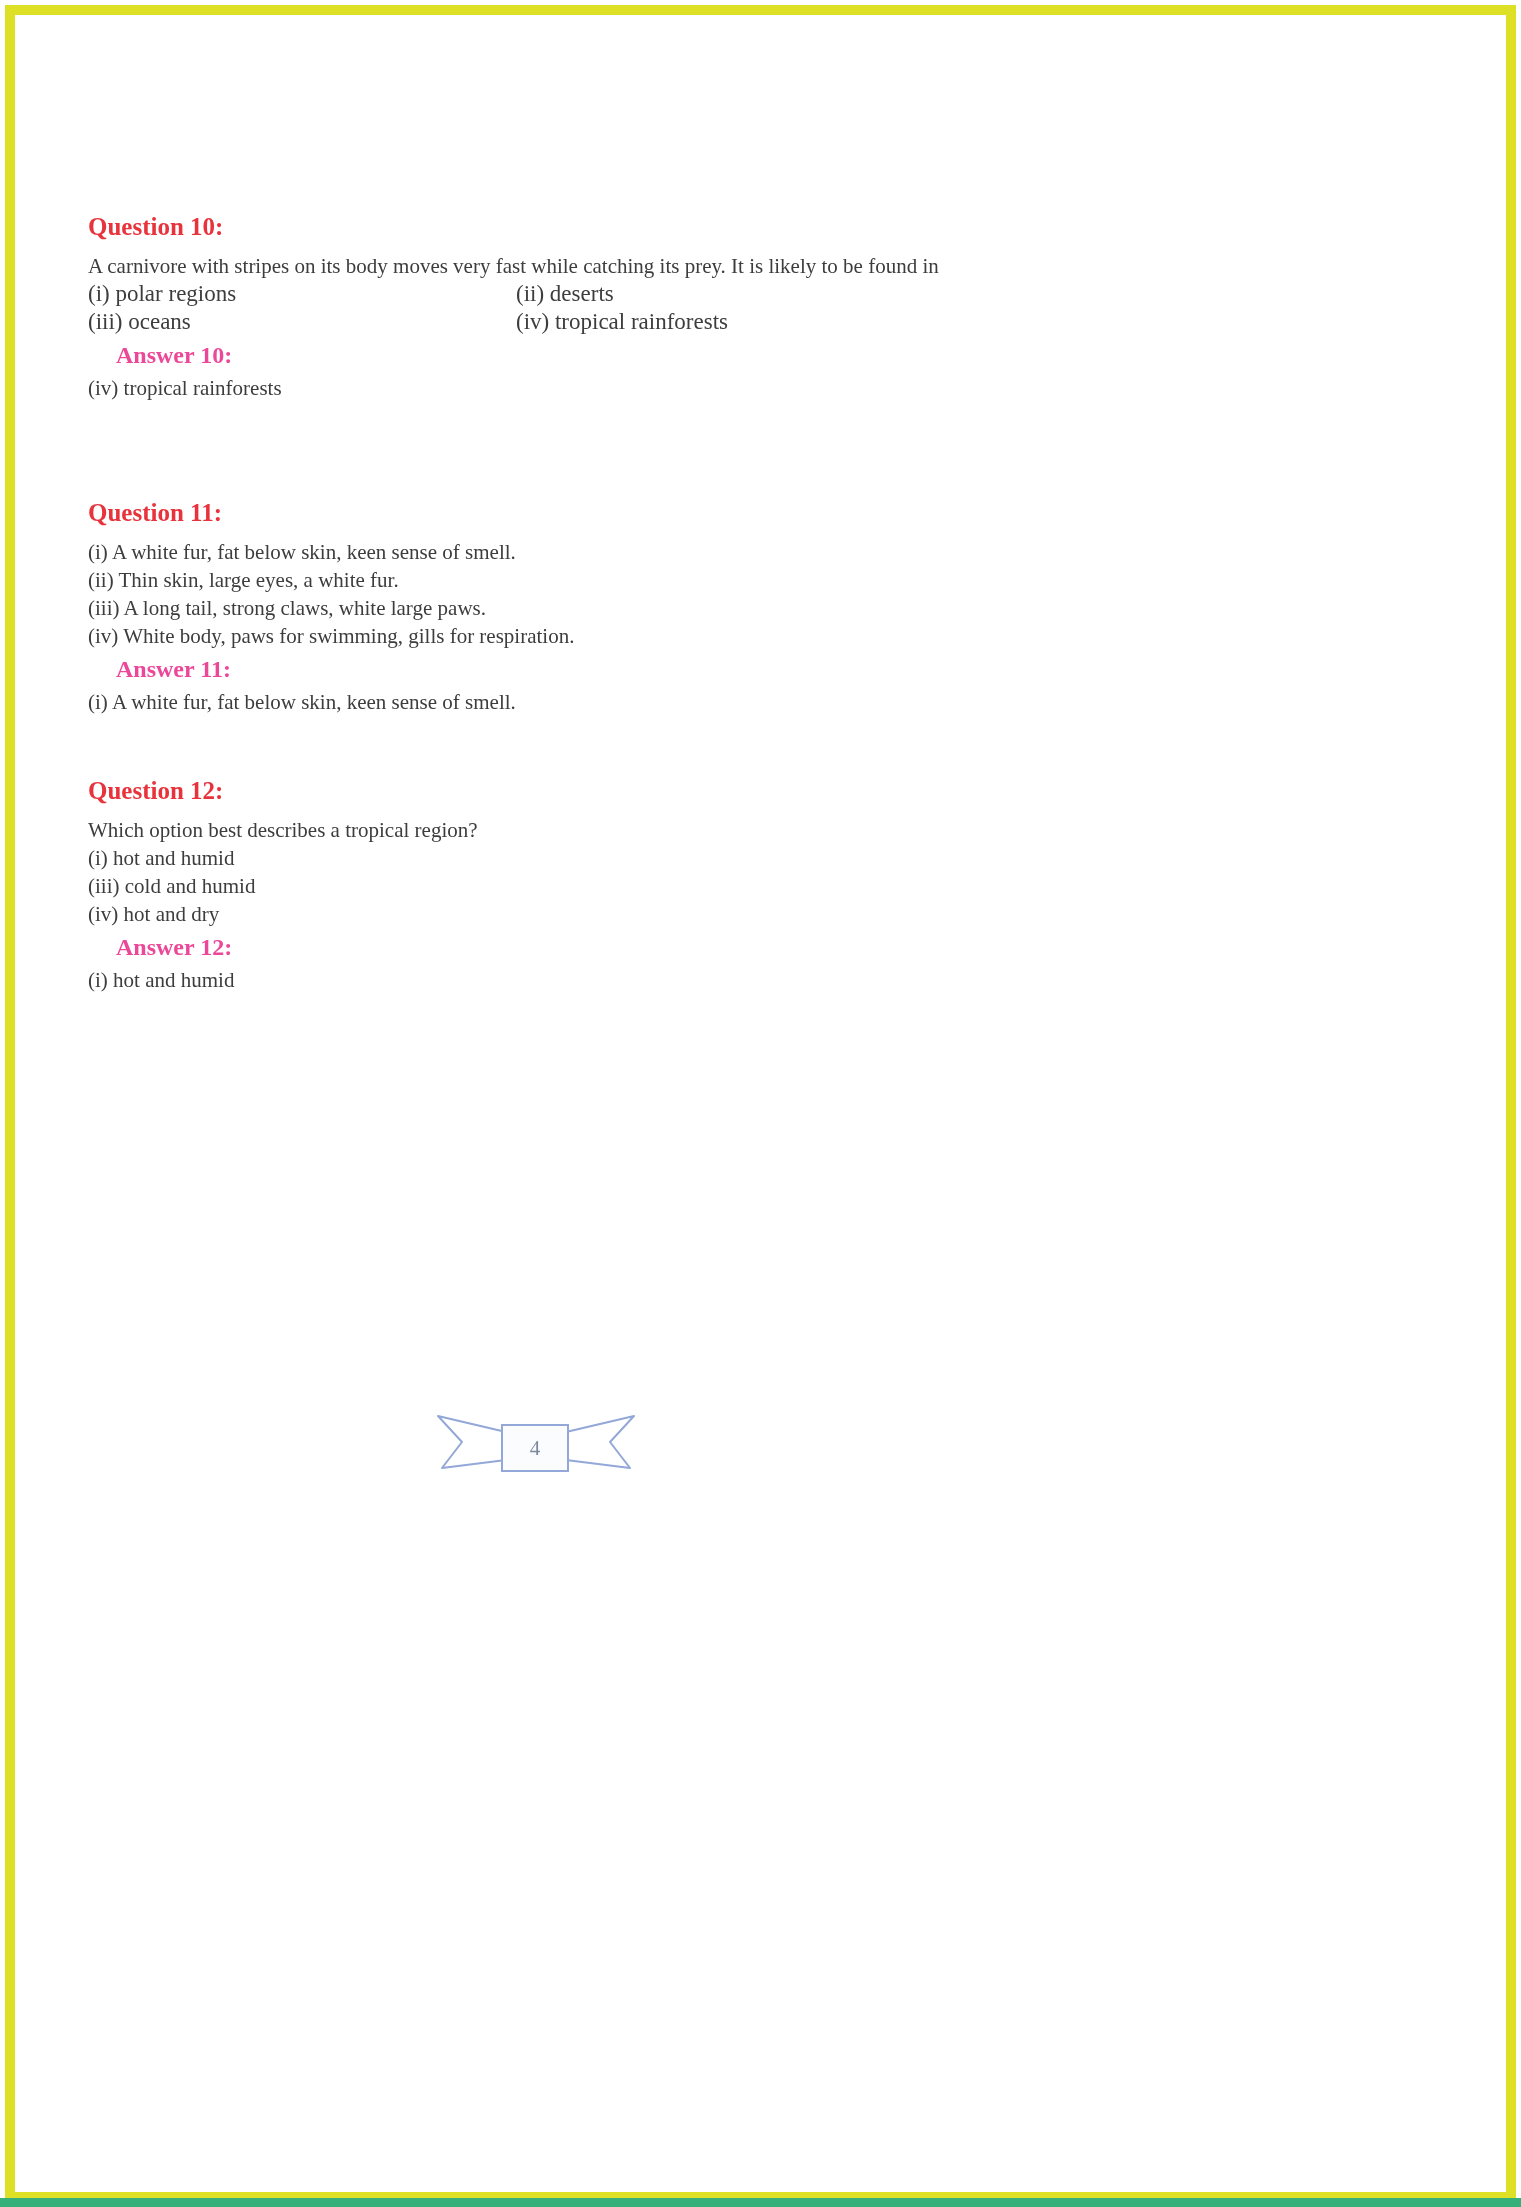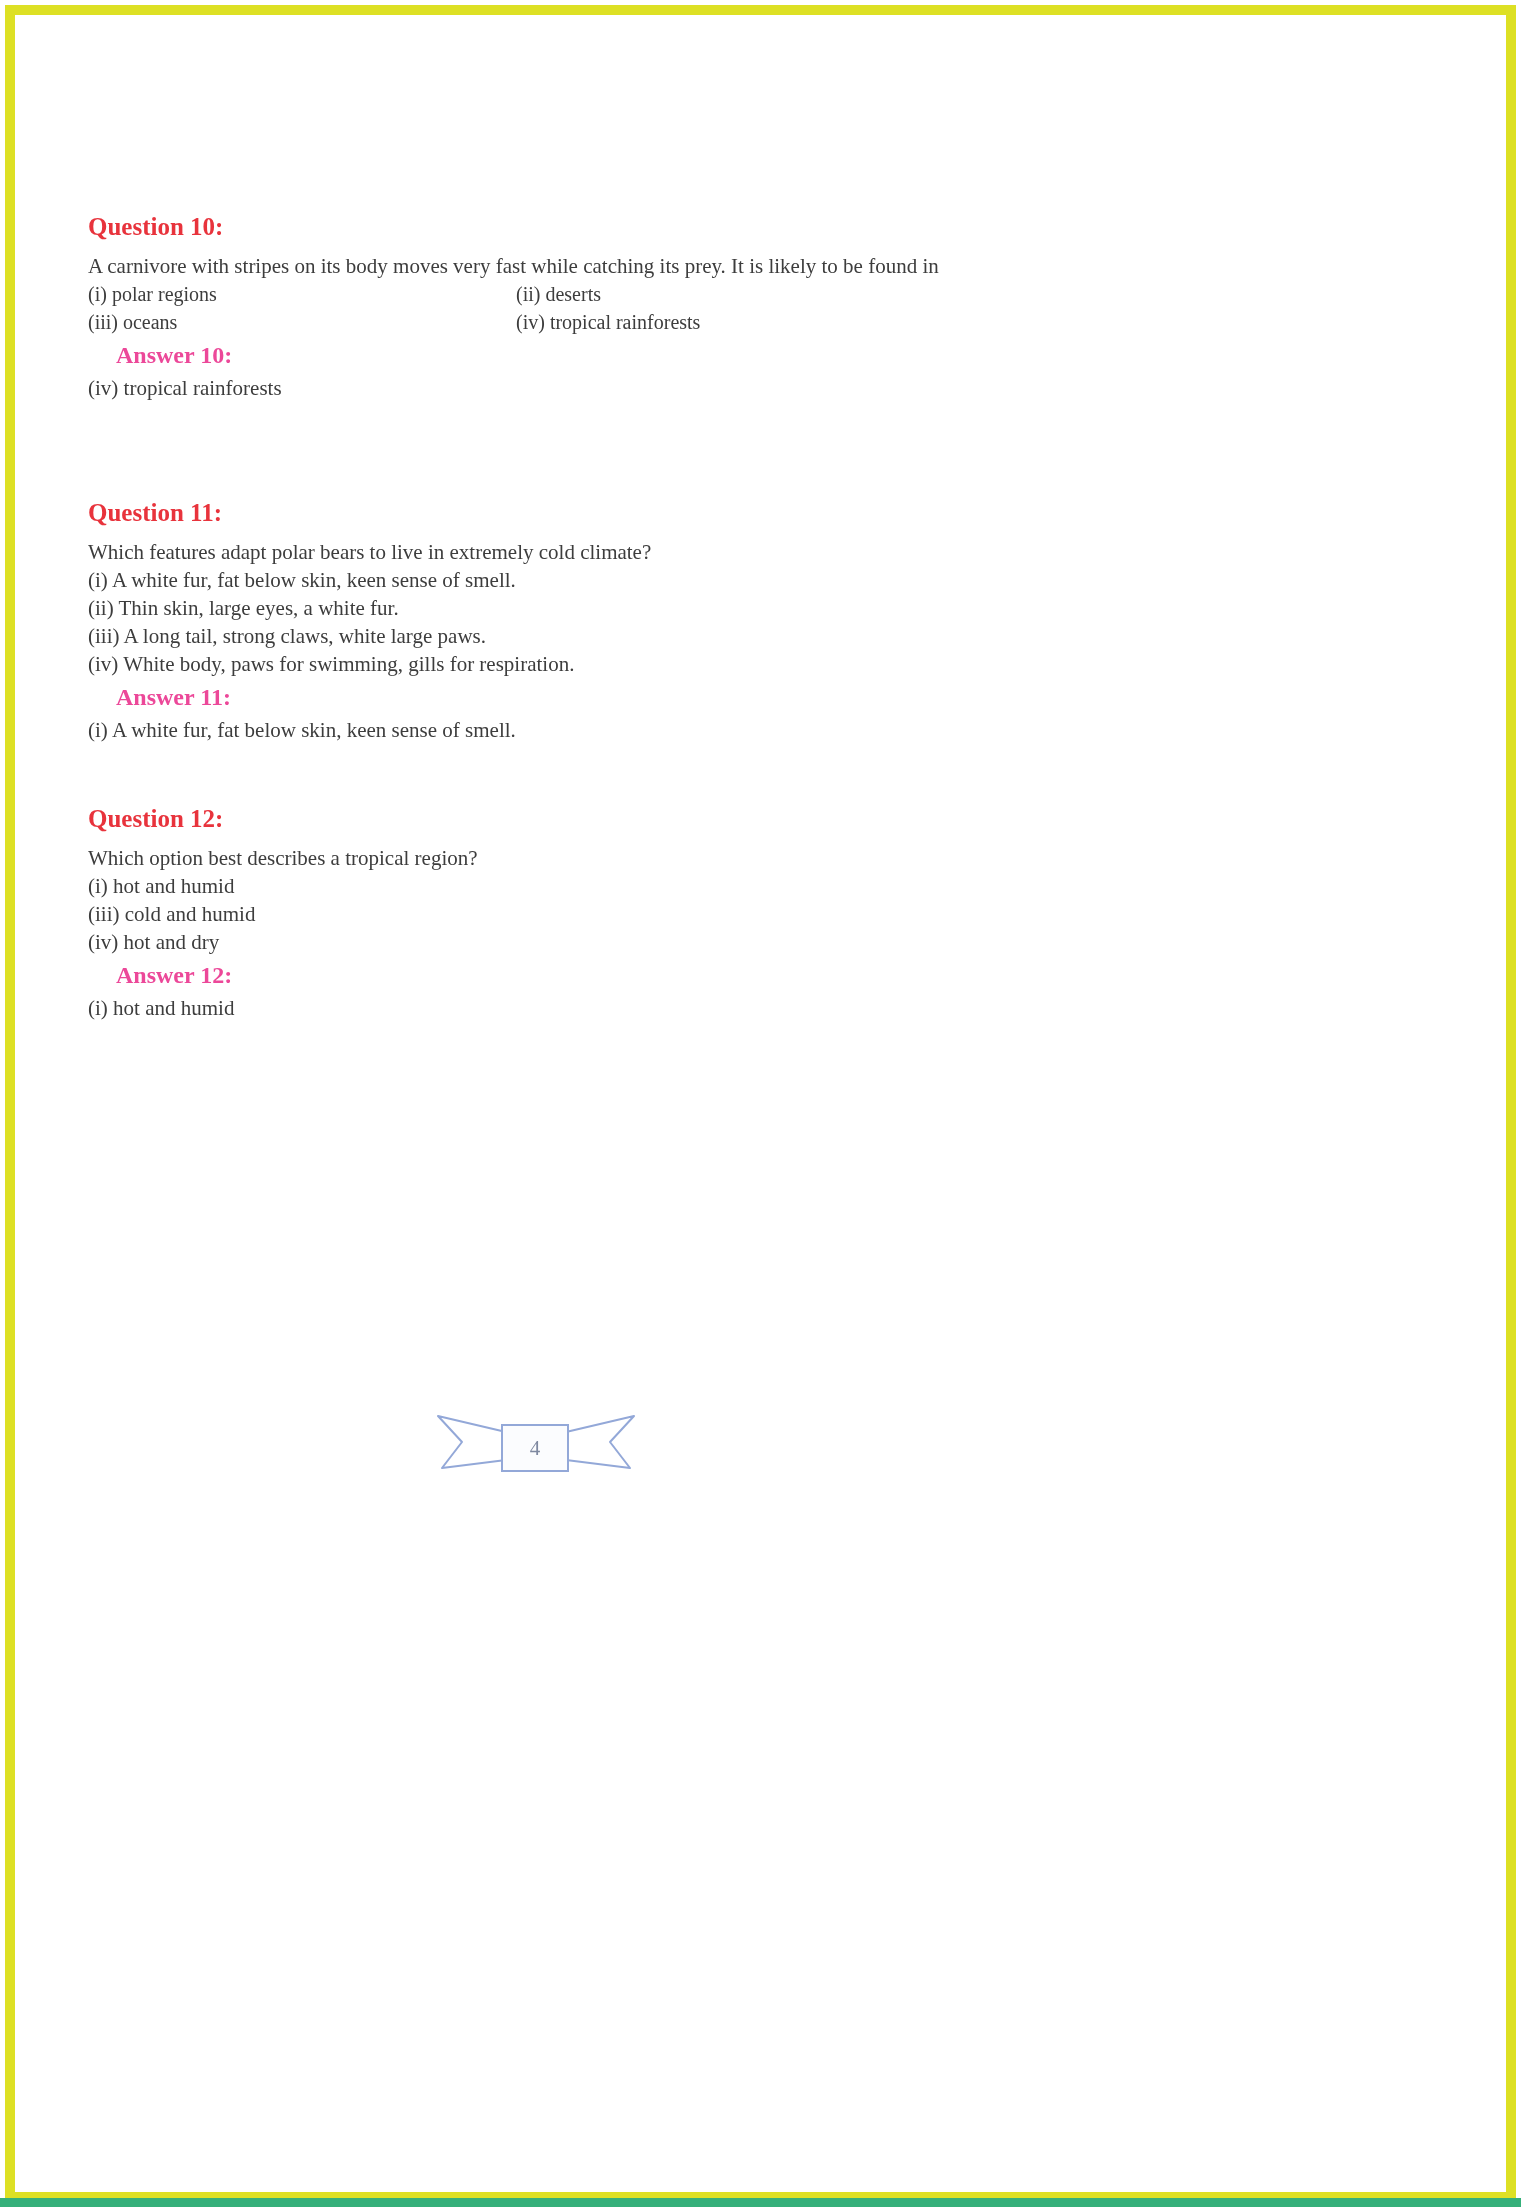--- a/index.html
+++ b/index.html
@@ -41,21 +41,21 @@
   }
   .q-body {
     font-size: 21px;
     line-height: 28px;
     margin: 0;
     max-width: 905px;
   }
   .options-grid {
     display: grid;
     grid-template-columns: 428px auto;
-    font-size: 20px;
+    font-size: 23px;
     line-height: 28px;
     font-family: Liberation Serif, serif;
   }
   .options-list p {
     margin: 0;
     font-size: 21px;
     line-height: 28px;
   }
   .a-heading {
     color: #ec4899;
@@ -107,21 +107,20 @@
       <span>(ii) deserts</span>
       <span>(iii) oceans</span>
       <span>(iv) tropical rainforests</span>
     </div>
     <h3 class="a-heading">Answer 10:</h3>
     <p class="a-text">(iv) tropical rainforests</p>
   </section>
 
   <section class="section-q11">
     <h2 class="q-heading">Question 11:</h2>
-    <p class="q-body">Which features adapt polar bears to live in extremely cold climate?</p>
     <div class="options-list">
       <p>(i) A white fur, fat below skin, keen sense of smell.</p>
       <p>(ii) Thin skin, large eyes, a white fur.</p>
       <p>(iii) A long tail, strong claws, white large paws.</p>
       <p>(iv) White body, paws for swimming, gills for respiration.</p>
     </div>
     <h3 class="a-heading">Answer 11:</h3>
     <p class="a-text">(i) A white fur, fat below skin, keen sense of smell.</p>
   </section>
 

